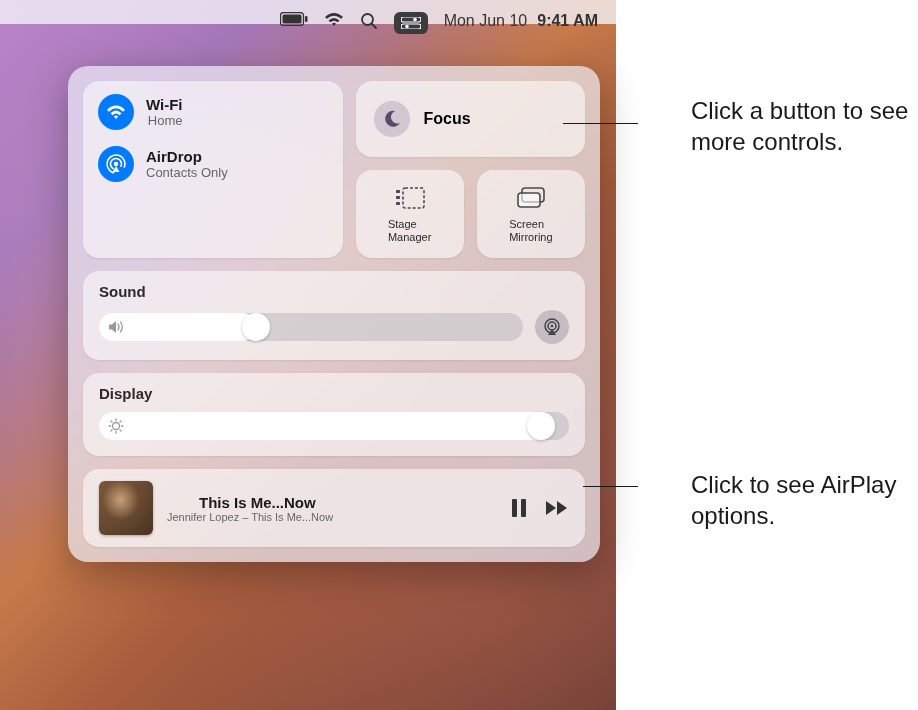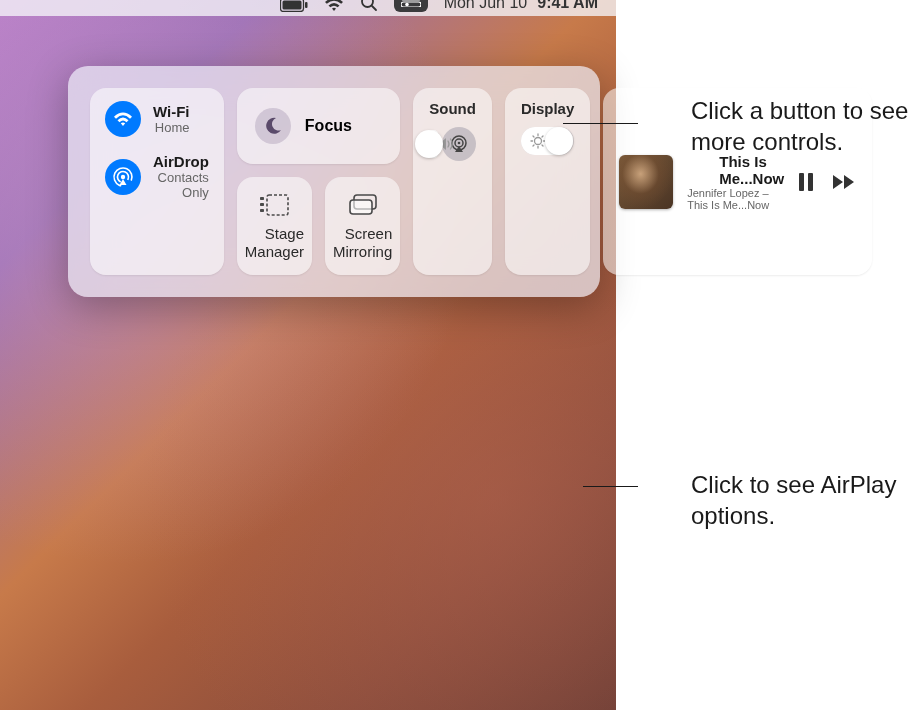--- a/index.html
+++ b/index.html
@@ -8,32 +8,32 @@
       position: absolute; left: 0; top: 0; width: 616px; height: 710px;
       background: linear-gradient(135deg, #b97fc9 0%, #9b6fb5 20%, #c77a4a 45%, #a85d3d 60%, #8b4d3c 80%, #6b3d35 100%);
     }
     .desktop::before {
       content: ""; position: absolute; inset: 0;
       background: radial-gradient(ellipse at 20% 30%, rgba(200,150,200,0.5), transparent 50%),
                   radial-gradient(ellipse at 80% 70%, rgba(180,100,80,0.5), transparent 50%);
     }
     .menubar {
       position: absolute; top: 0; left: 0; right: 0; height: 16px;
-      background: rgba(245,245,248,0.78); display: flex; justify-content: flex-end; align-items: flex-end;
-      padding: 4px 18px; gap: 16px; font-size: 16px; color: #333;
+      background: rgba(245,245,248,0.78); display: flex; justify-content: flex-end; align-items: flex-start;
+      padding: 12px 18px; gap: 16px; font-size: 16px; color: #333;
     }
     .menubar .cc-icon {
       background: #3b3b3d; border-radius: 6px; width: 34px; height: 22px;
       display: flex; align-items: center; justify-content: center; color: #fff; font-size: 12px;
     }
     .control-center {
       position: absolute; left: 68px; top: 66px; width: 532px;
       background: rgba(237, 236, 247, 0.7); backdrop-filter: blur(20px);
-      border-radius: 20px; padding: 22px; box-shadow: 0 10px 40px rgba(0,0,0,0.3);
-      display: flex; flex-direction: row; gap: 13px;
+      border-radius: 20px; padding: 15px; box-shadow: 0 10px 40px rgba(0,0,0,0.3);
+      display: flex; flex-direction: column; gap: 13px;
     }
     .cc-row { display: flex; gap: 13px; }
     .cc-tile {
       background: rgba(255,255,255,0.55); border-radius: 16px; padding: 13px 15px;
       box-shadow: 0 1px 2px rgba(0,0,0,0.08);
     }
     .connectivity { flex: 1; display: flex; flex-direction: column; gap: 16px; }
     .conn-item { display: flex; align-items: center; gap: 12px; }
     .conn-icon {
       width: 36px; height: 36px; border-radius: 50%; background: #007aff;
@@ -43,21 +43,21 @@
     .conn-text .sub { font-size: 13px; color: #666; text-align: right; }
     .right-col { flex: 1; display: flex; flex-direction: column; gap: 13px; }
     .focus-tile { display: flex; align-items: center; gap: 14px; padding: 20px 18px; }
     .focus-icon {
       width: 36px; height: 36px; border-radius: 50%; background: rgba(120,100,140,0.25);
       display: flex; align-items: center; justify-content: center;
     }
     .small-tiles { display: flex; gap: 13px; flex: 1; }
     .small-tile { flex: 1; display: flex; flex-direction: column; align-items: center; justify-content: center; gap: 6px; padding: 14px 8px; }
     .small-tile .small-icon { height: 28px; display: flex; align-items: center; justify-content: center; }
-    .small-tile .small-label { font-size: 15px; text-align: right; color: #2a2a2a; line-height: 1.2; }
+    .small-tile .small-label { font-size: 11px; text-align: left; color: #2a2a2a; line-height: 1.2; }
     .slider-tile { padding: 12px 16px 16px; }
     .slider-tile .label { font-size: 15px; font-weight: 600; color: #2a2a2a; margin-bottom: 10px; }
     .slider-row { display: flex; align-items: center; gap: 12px; }
     .slider-track {
       flex: 1; height: 28px; background: rgba(160,160,170,0.35); border-radius: 14px; position: relative;
       display: flex; align-items: center;
     }
     .slider-fill {
       position: absolute; left: 0; top: 0; bottom: 0; background: #fff; border-radius: 14px;
       display: flex; align-items: center; padding-left: 9px;

